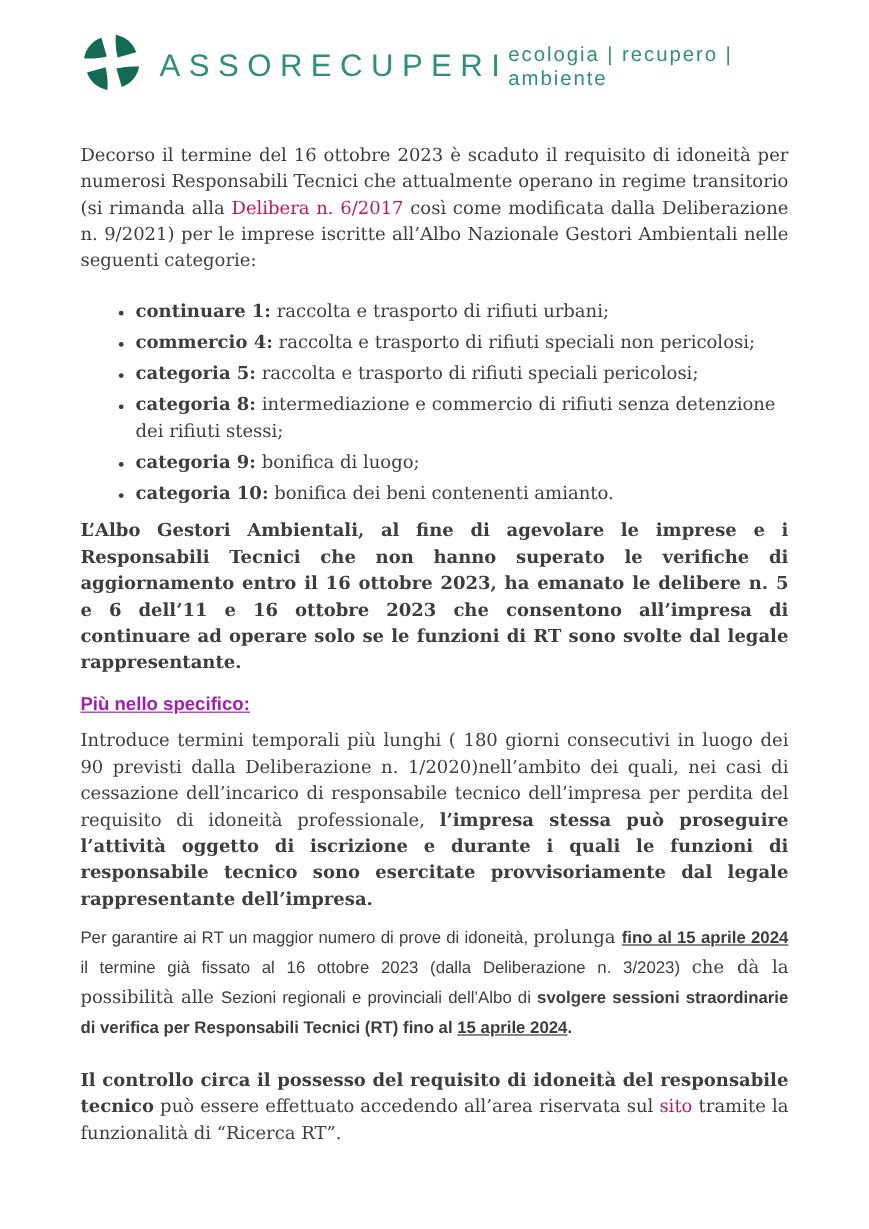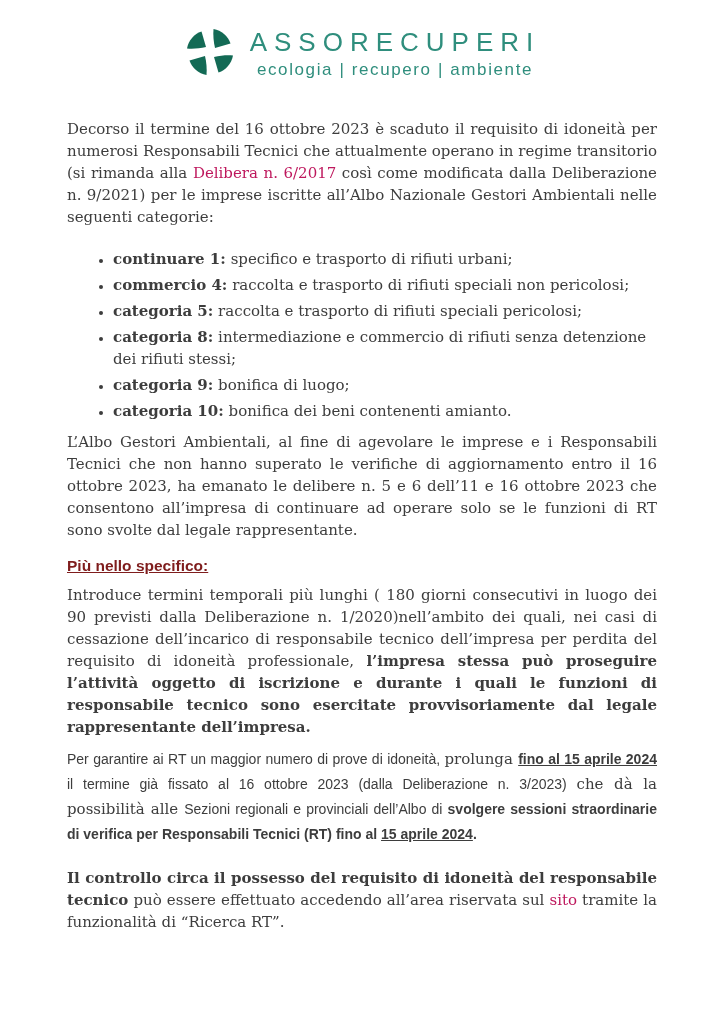--- a/index.html
+++ b/index.html
@@ -2,35 +2,35 @@
 <html lang="it"><head>
 <meta charset="utf-8">
 <style>
   html,body{margin:0;padding:0;background:#ffffff;}
   body{width:724px;height:1024px;overflow:hidden;
        font-family:"DejaVu Serif",serif;color:#3d3d3d;}
   .page{box-sizing:border-box;width:724px;height:1024px;padding:26px 67px 0;}
 
   
   .logo-row{display:flex;justify-content:center;align-items:center;gap:14px;height:56px;}
-  .logo-text{display:flex;flex-direction:column;align-items:center;}
+  .logo-text{display:flex;align-items:center;}
   .brand{font-family:"Liberation Sans",sans-serif;font-size:26px;font-weight:500;
          letter-spacing:7px;line-height:1.1;}
   .tagline{font-family:"Liberation Sans",sans-serif;font-size:17px;letter-spacing:1.6px;
            margin-top:3px;}
 
   
   .para{font-size:15px;line-height:22px;text-align:justify;margin:0;}
   .p-intro{margin-top:36px;}
   .cat-list{margin:20px 0 0;padding:0 0 0 46px;list-style:disc;}
   .cat-list li{font-size:15px;line-height:22px;margin-bottom:4px;}
   .cat-list li::marker{color:#3d3d3d;font-size:12px;}
-  .p-after{margin-top:9px;}
+  .p-after{margin-top:9px;font-weight:bold;}
   .specifico{font-family:"Liberation Sans",sans-serif;font-size:15.5px;font-weight:bold;
-             text-decoration:underline;color:#7f1d1d;margin-top:16px;display:inline-block;
+             text-decoration:underline;color:#a21caf;margin-top:16px;display:inline-block;
              cursor:pointer;}
   h2.delibera{font-family:"Liberation Sans",sans-serif;font-weight:500;color:#2e6da4;
               font-size:26px;margin:16px 0 0;line-height:34px;}
   .p-del5{margin-top:9px;}
   .p-del6{margin-top:9px;line-height:25px;}
   .p-controllo{margin-top:20px;}
 
   
   .b{font-weight:bold;}
   .u{text-decoration:underline;}
@@ -61,21 +61,21 @@
       <span class="brand" style="color:#2f8e7d">ASSORECUPERI</span>
       <span class="tagline" style="color:#2f8e7d">ecologia | recupero | ambiente</span>
     </span>
   </div>
 
   
   <p class="para p-intro"><span>Decorso il termine del 16 ottobre 2023 è scaduto il requisito di idoneità per numerosi Responsabili Tecnici che attualmente operano in regime transitorio (si rimanda alla </span><span class="link">Delibera n. 6/2017</span><span> così come modificata dalla Deliberazione n. 9/2021) per le imprese iscritte all’Albo Nazionale Gestori Ambientali nelle seguenti categorie:</span></p>
 
   
   <ul class="cat-list">
-    <li><span class="b">continuare 1:</span><span> specifico e trasporto di rifiuti urbani;</span></li>
+    <li><span class="b">continuare 1:</span><span> raccolta e trasporto di rifiuti urbani;</span></li>
     <li><span class="b">commercio 4:</span><span> raccolta e trasporto di rifiuti speciali non pericolosi;</span></li>
     <li><span class="b">categoria 5:</span><span> raccolta e trasporto di rifiuti speciali pericolosi;</span></li>
     <li><span class="b">categoria 8:</span><span> intermediazione e commercio di rifiuti senza detenzione dei rifiuti stessi;</span></li>
     <li><span class="b">categoria 9:</span><span> bonifica di luogo;</span></li>
     <li><span class="b">categoria 10:</span><span> bonifica dei beni contenenti amianto.</span></li>
   </ul>
 
   
   <p class="para p-after"><span>L’Albo Gestori Ambientali, al fine di agevolare le imprese e i Responsabili Tecnici che non hanno superato le verifiche di aggiornamento entro il 16 ottobre 2023, ha emanato le delibere n. 5 e 6 dell’11 e 16 ottobre 2023 che consentono all’impresa di continuare ad operare solo se le funzioni di RT sono svolte dal legale rappresentante.</span></p>
 

